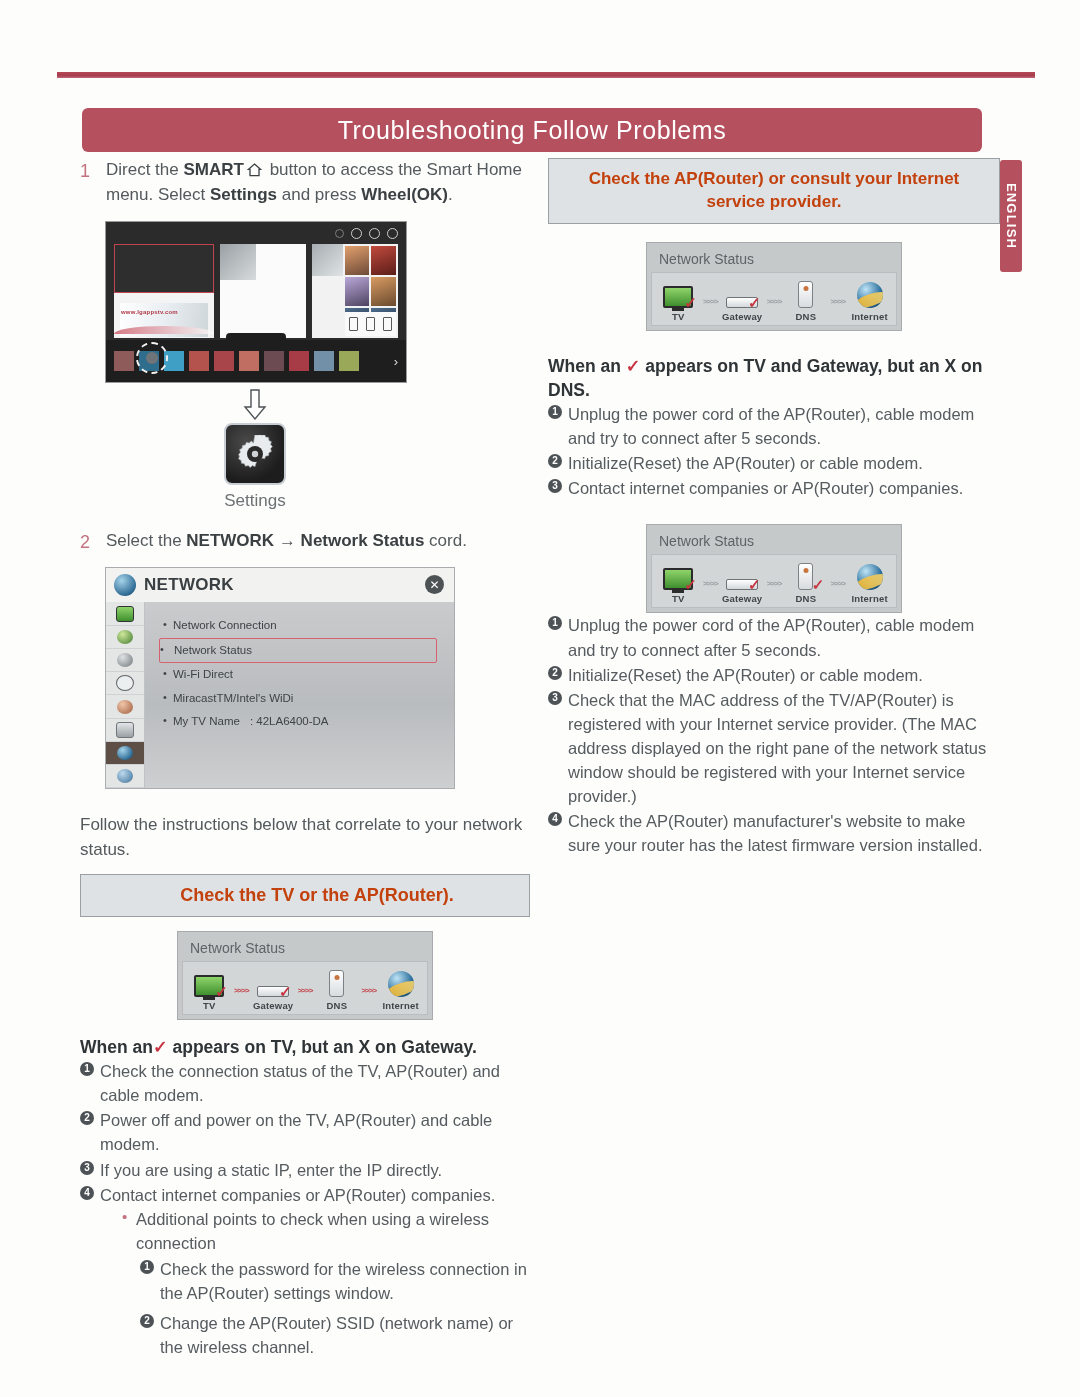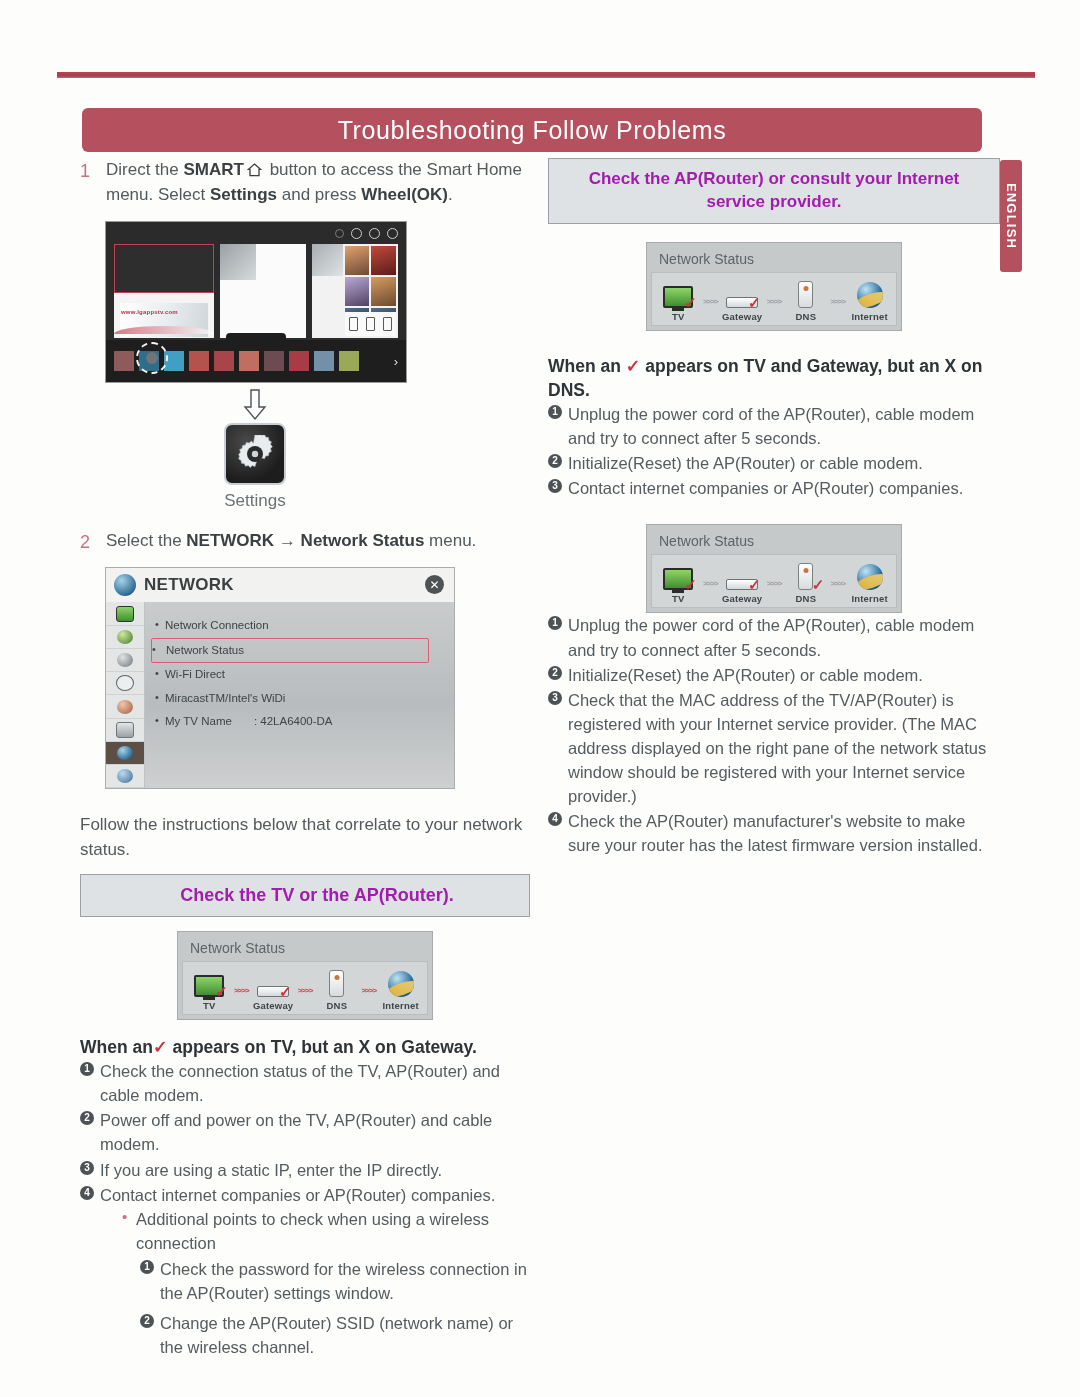--- a/index.html
+++ b/index.html
@@ -238,45 +238,45 @@
     height: 23.2px; display: flex; align-items: center; justify-content: center;
     border-bottom: 1px solid #cfd2d4;
   }
   .netmenu .nm-rail .ri.sel { background: #5e4f46; }
   .netmenu .nm-rail .dot {
     width: 16px; height: 14px; border-radius: 3px;
   }
   .netmenu .nm-list {
     flex: 1;
     background: linear-gradient(180deg,#c9cbcc,#b9bcbe 55%, #cdcfd0);
-    padding: 12px 0 0 10px;
+    padding: 12px 0 0 18px;
     position: relative;
   }
   .netmenu .nm-item {
     font-size: 11.5px; color: #3e4346; line-height: 1;
     padding: 6px 0 6px 10px; position: relative;
     white-space: nowrap;
   }
   .netmenu .nm-item:before {
     content: "•"; position: absolute; left: 0; top: 5px; font-size: 11px; color:#3e4346;
   }
   .netmenu .nm-item.hl {
     border: 1.6px solid #d9606f; border-radius: 2px;
     margin-left: -4px; padding-left: 14px; width: 278px;
     box-sizing: border-box;
   }
-  .netmenu .nm-item .val { margin-left: 22px; }
+  .netmenu .nm-item .val { margin-left: 10px; }
 
   
   .greybar {
     background: #dfe2e4;
     border: 1px solid #9aa0a4;
     text-align: center;
     font-weight: 700;
-    color: #a21caf;
+    color: #c2410c;
     box-sizing: border-box;
   }
   .greybar.one { font-size: 18px; padding: 10px 6px; }
   .greybar.two { font-size: 17px; padding: 9px 10px; line-height: 1.35; }
 
   
   .nstat {
     background: #c6c9ca;
     border: 1px solid #a7abad;
     width: 256px;
@@ -462,21 +462,21 @@
           </g>
           <circle cx="19" cy="19" r="8" fill="#2a2a2a"></circle>
           <circle cx="19" cy="19" r="3.2" fill="#cfd3d6"></circle>
         </svg>
       </div>
       <div class="settings-label">Settings</div>
     </div>
 
     <div class="step mt18">
       <div class="step-num">2</div>
-      <div class="step-body"><span>Select the </span><b>NETWORK</b><span> → </span><b>Network Status</b><span> menu.</span></div>
+      <div class="step-body"><span>Select the </span><b>NETWORK</b><span> → </span><b>Network Status</b><span> cord.</span></div>
     </div>
 
     <div class="netmenu">
       <div class="nm-head">
         <div class="nm-globe"></div>
         <div class="nm-title">NETWORK</div>
         <div class="nm-close">✕</div>
       </div>
       <div class="nm-body">
         <div class="nm-rail">

